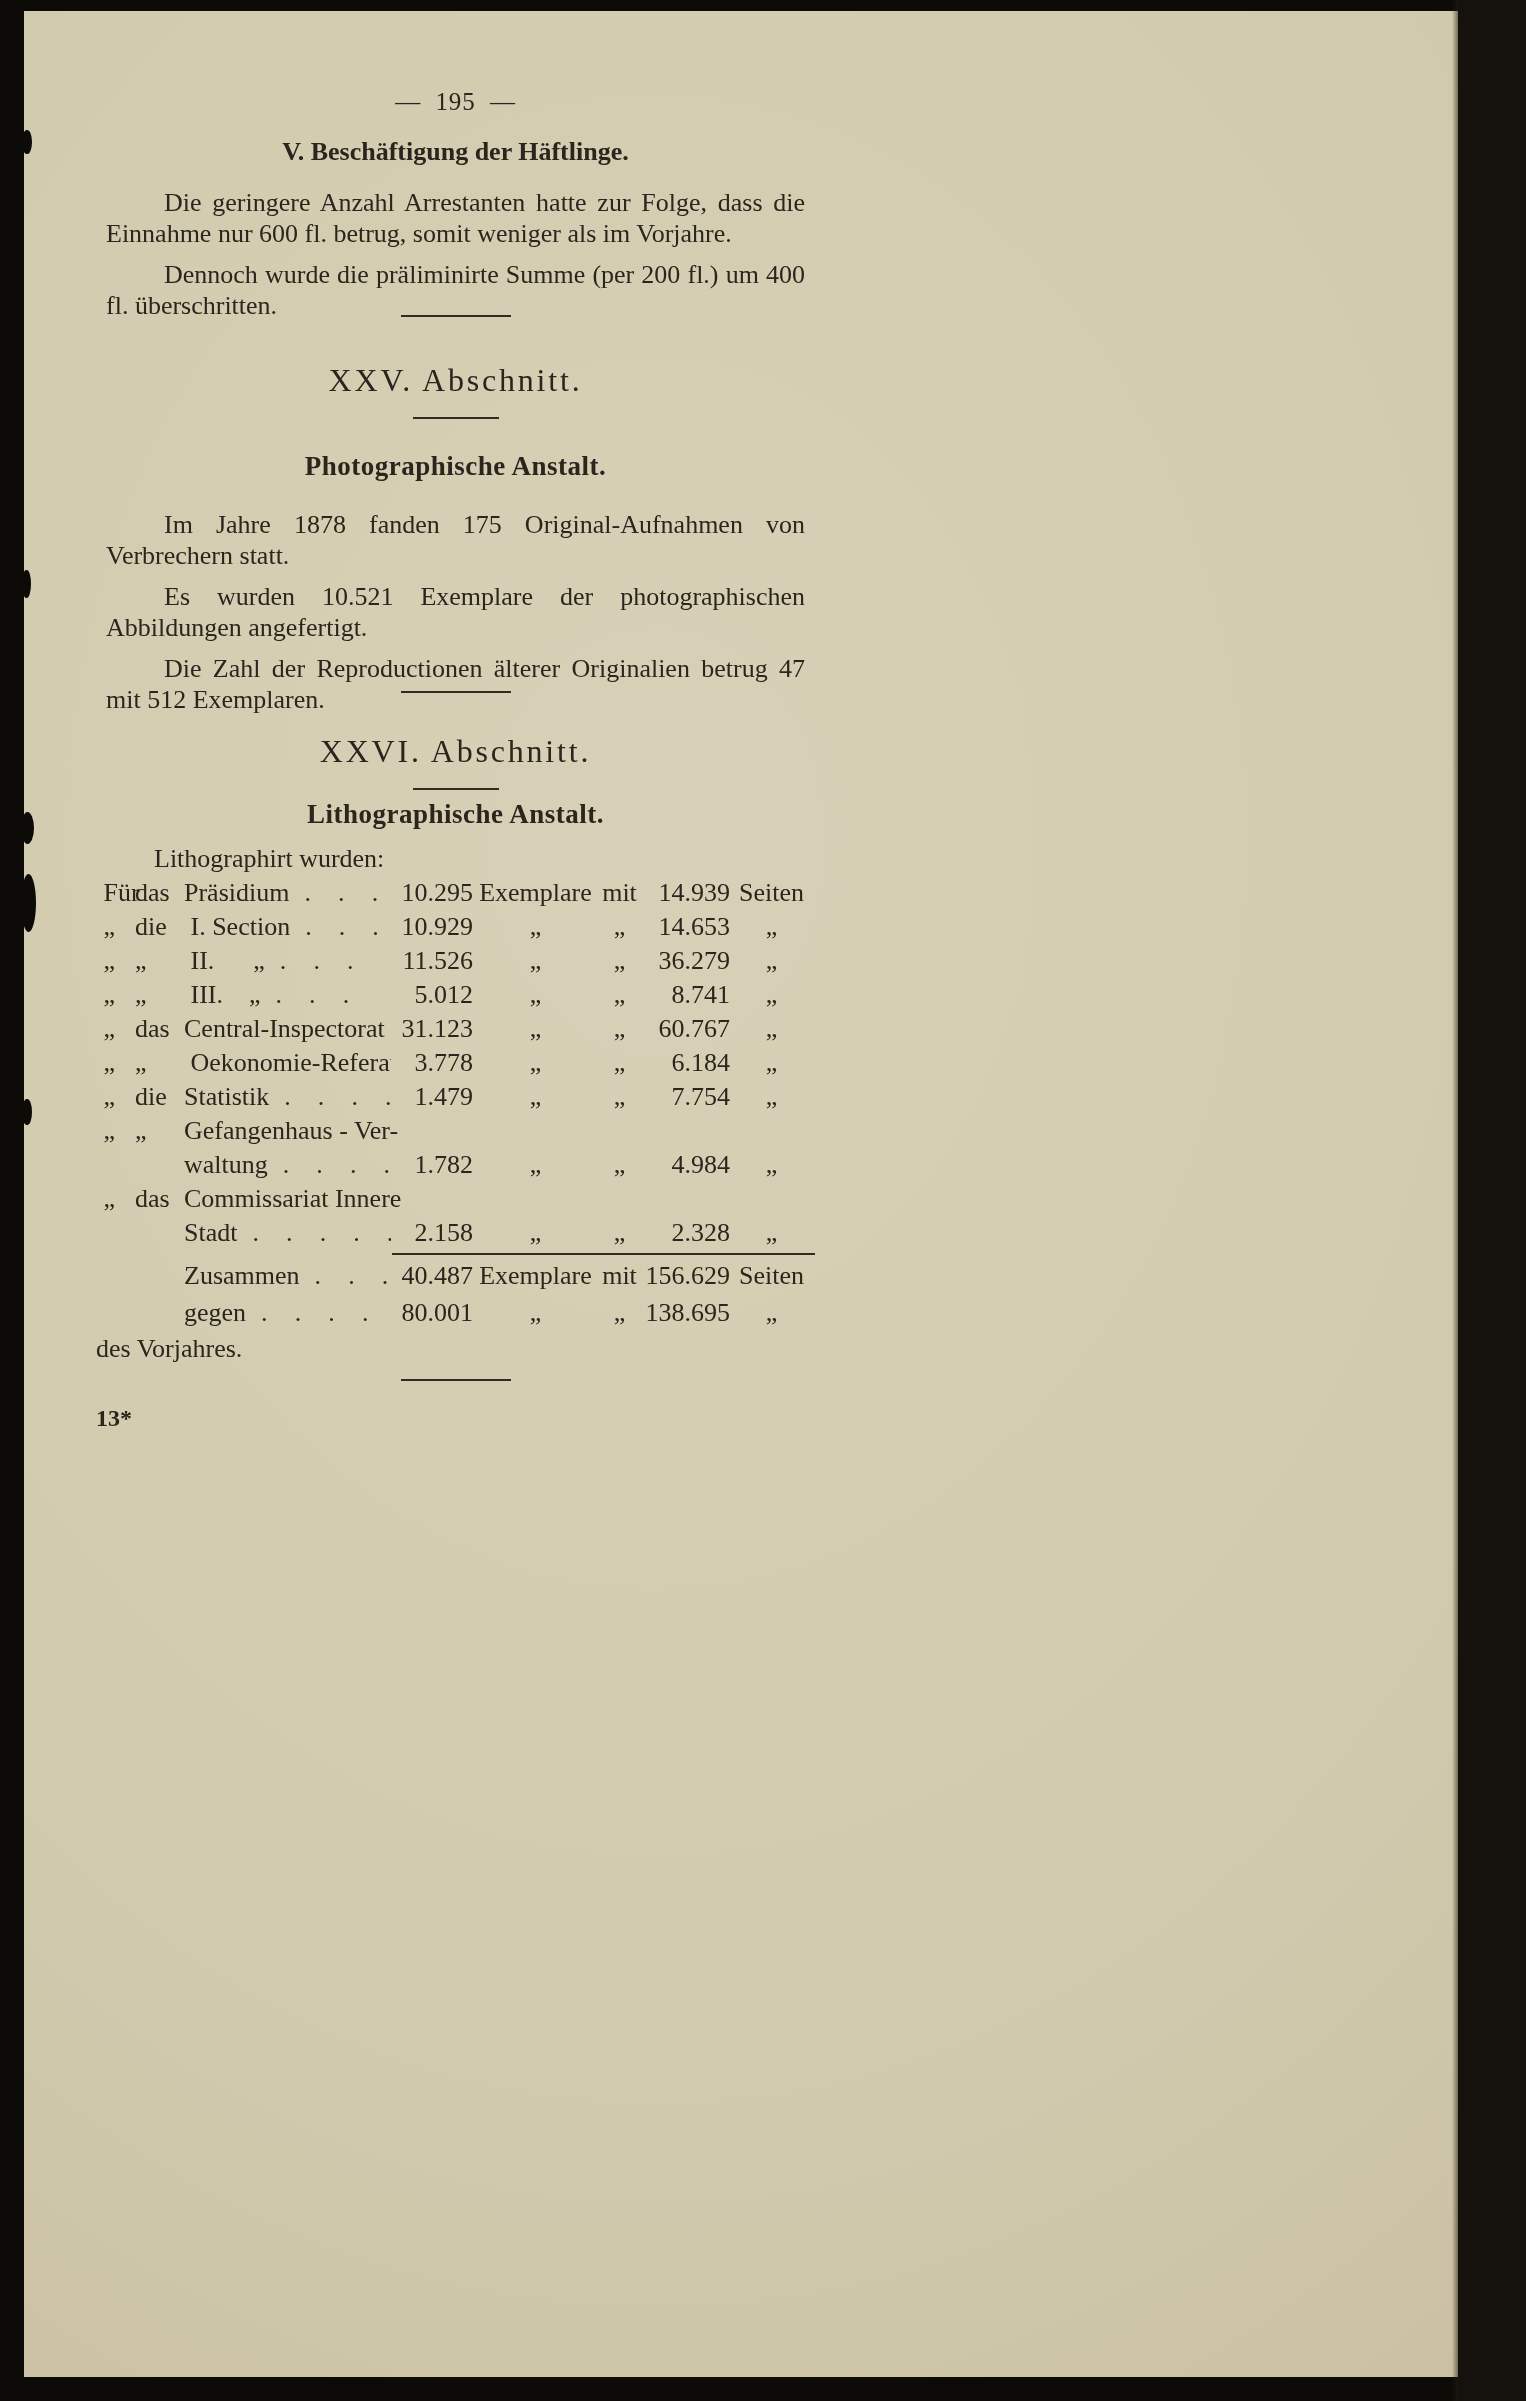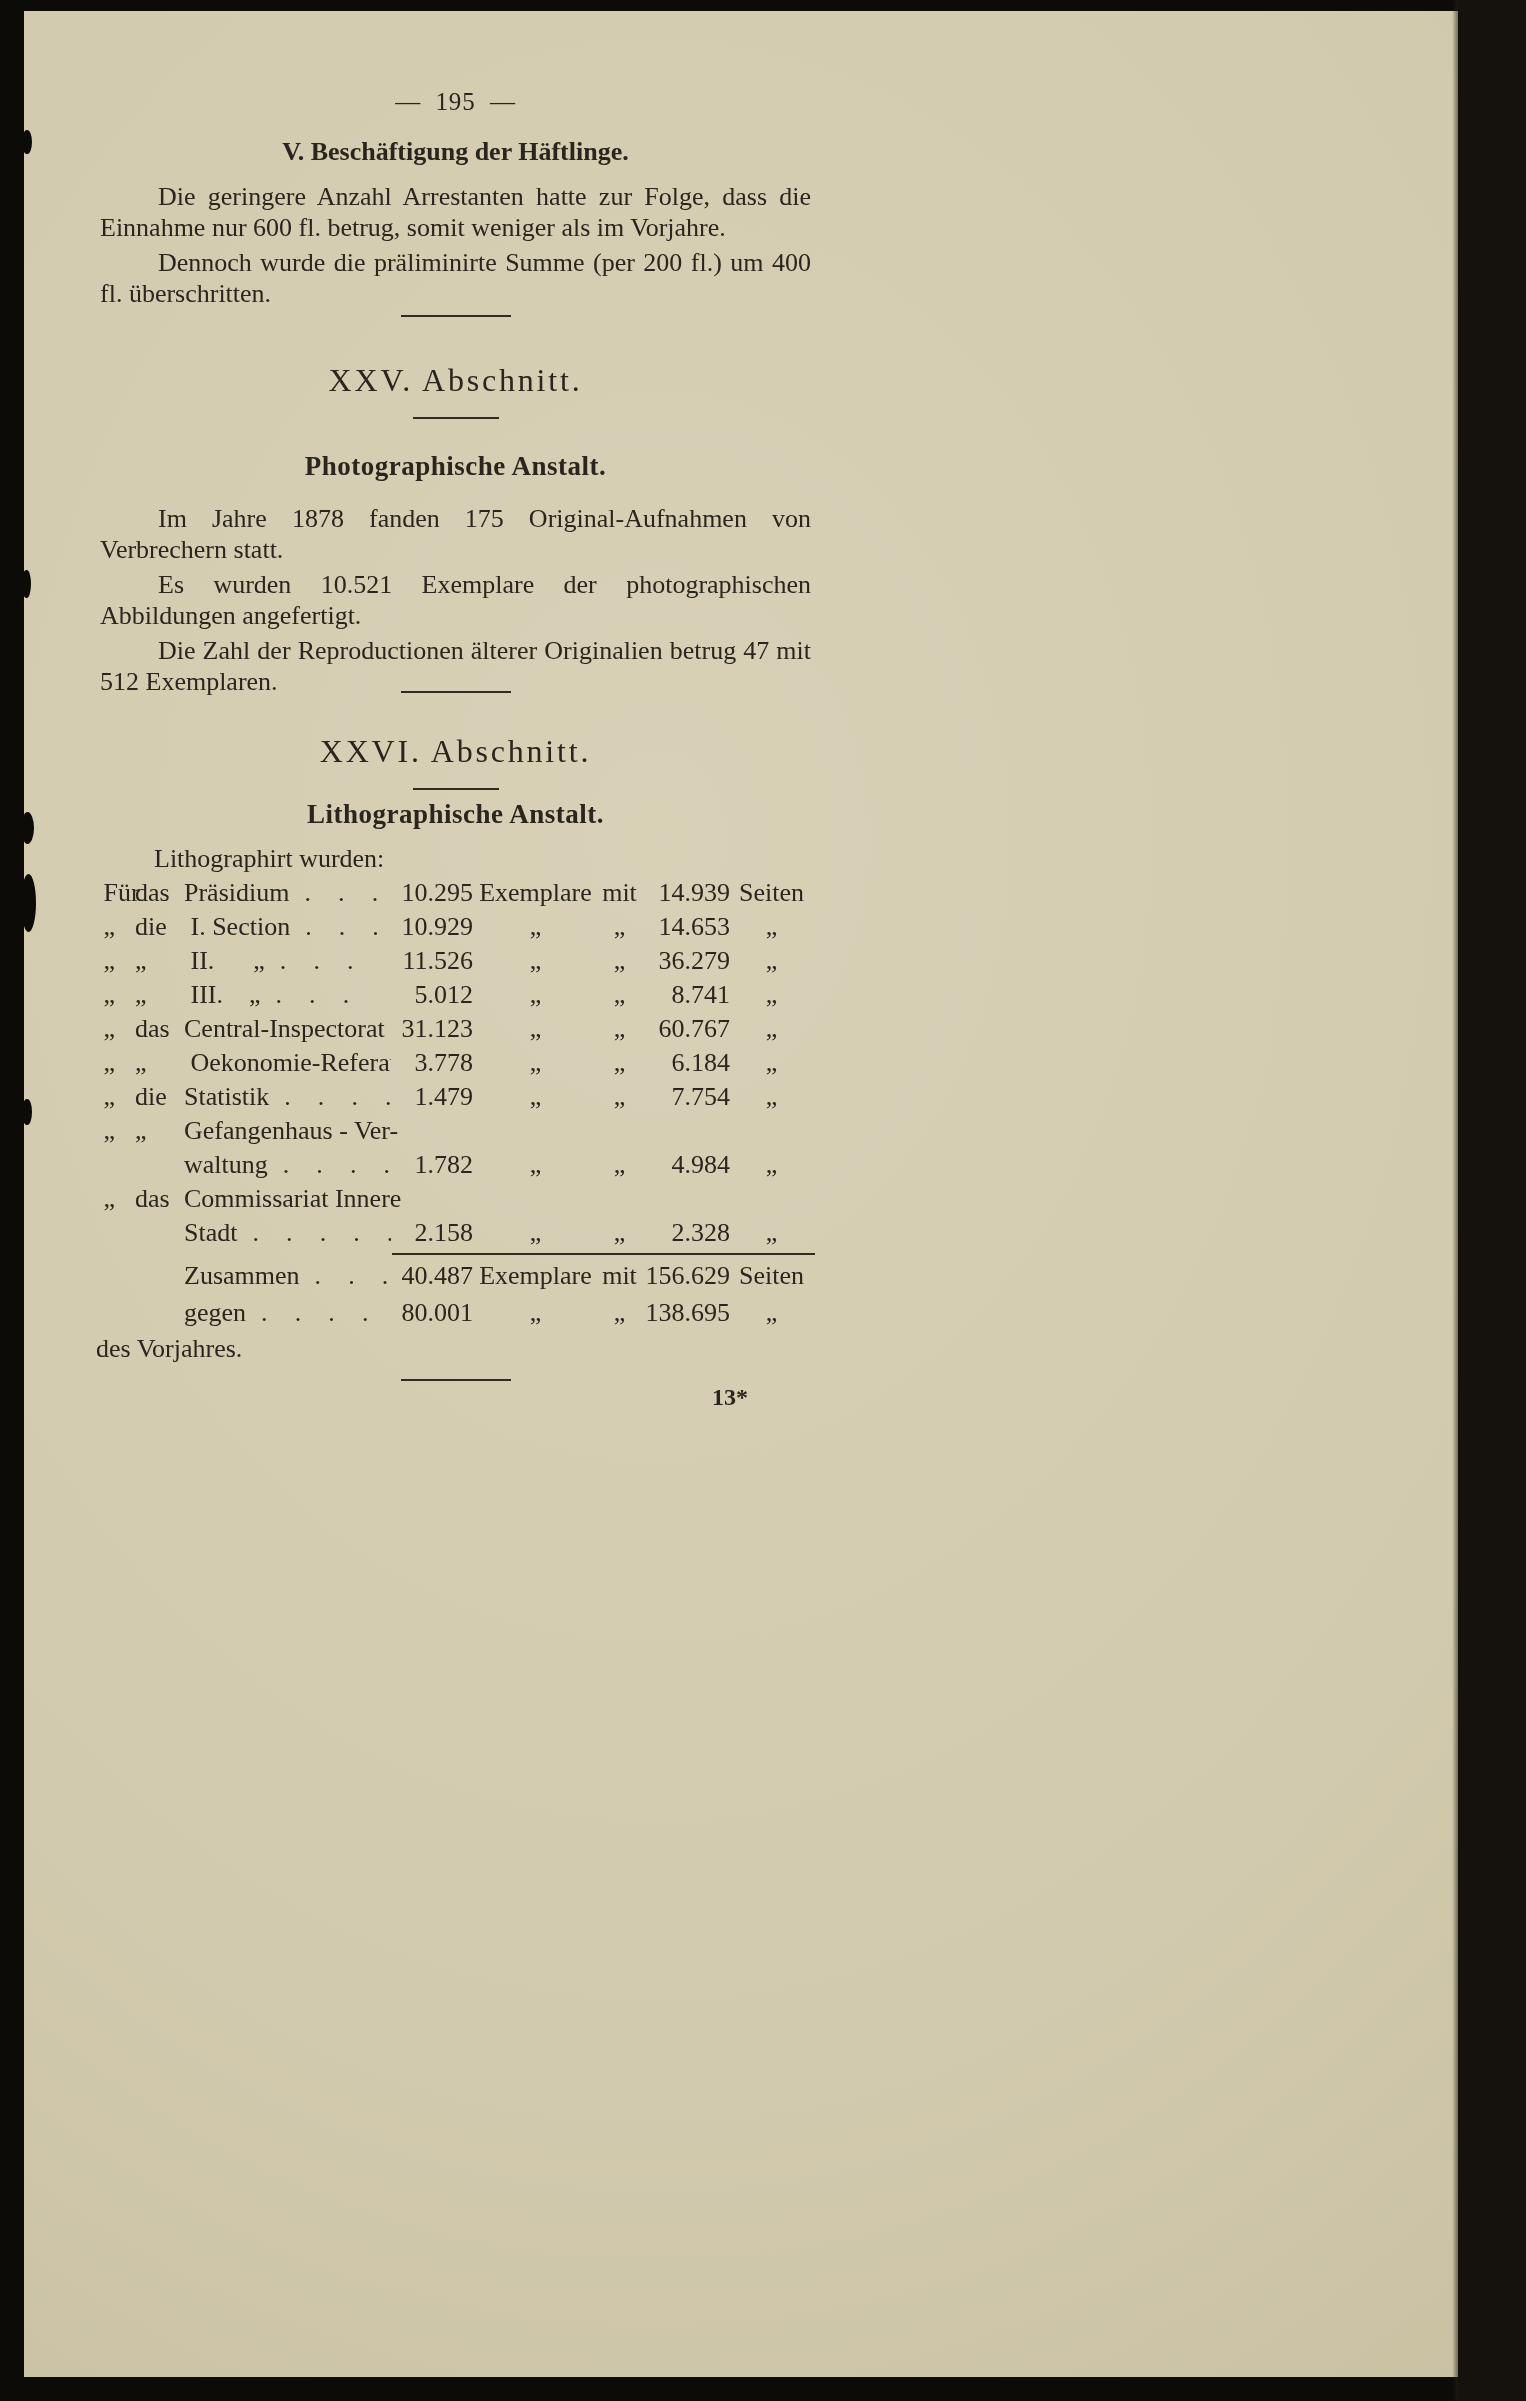--- a/index.html
+++ b/index.html
@@ -25,21 +25,21 @@
   .b5{left:22.4px;top:1099px;width:9.3px;height:26px;}
 
   .text-block{position:absolute;left:96px;top:0;width:719px;height:100%;
     font-size:26px;line-height:31px;}
   .abs{position:absolute;left:0;width:100%;}
   .center{text-align:center;}
 
   .folio{top:86px;font-size:25px;letter-spacing:0.9px;white-space:pre;}
   .v-head{top:136px;font-weight:bold;font-size:26px;}
   .paras-v{top:177px;}
-  .para{margin:4px;text-align:justify;text-indent:58px;}
+  .para{margin:10px;text-align:justify;text-indent:58px;}
 
   .rule{position:absolute;border:0;border-top:2.8px solid #322c1e;}
   .rule-center{left:50%;transform:translateX(-50%);}
   .rule-1{top:315px;width:110px;}
   .abschnitt{font-size:32px;letter-spacing:2.8px;}
   .head-xxv{top:365px;}
   .rule-xxv{top:417px;width:86px;}
   .anstalt{font-weight:bold;font-size:27px;letter-spacing:0.5px;}
   .title-xxv{top:451px;}
   .paras-xxv{top:499px;}
@@ -57,21 +57,21 @@
   .tc1{padding-left:7.5px;}
   .tc3{overflow:hidden;}
   .lbl{white-space:pre;}
   .dots{padding-left:15px;letter-spacing:1.9px;white-space:pre;}
   .wide{grid-column:3/9;white-space:pre;}
   .tnum{text-align:right;}
   .tunit{text-align:center;}
   .totals-rule{margin:2.8px 0 1.9px 296px;width:423px;border-top:2.8px solid #322c1e;}
   .footer-line{height:35px;line-height:35px;}
   .bottom-rule{margin-top:13px;margin-left:305px;width:110px;border-top:2.8px solid #322c1e;}
-  .signature{margin-top:1px;padding-right:67px;text-align:right;
+  .signature{margin-top:22px;padding-right:67px;
     font-weight:bold;font-size:24px;}
 </style>
 </head>
 <body>
 
 <div class="scan">
 
   <div class="text-block">
 
     <div class="abs center folio">—  195  —</div>

